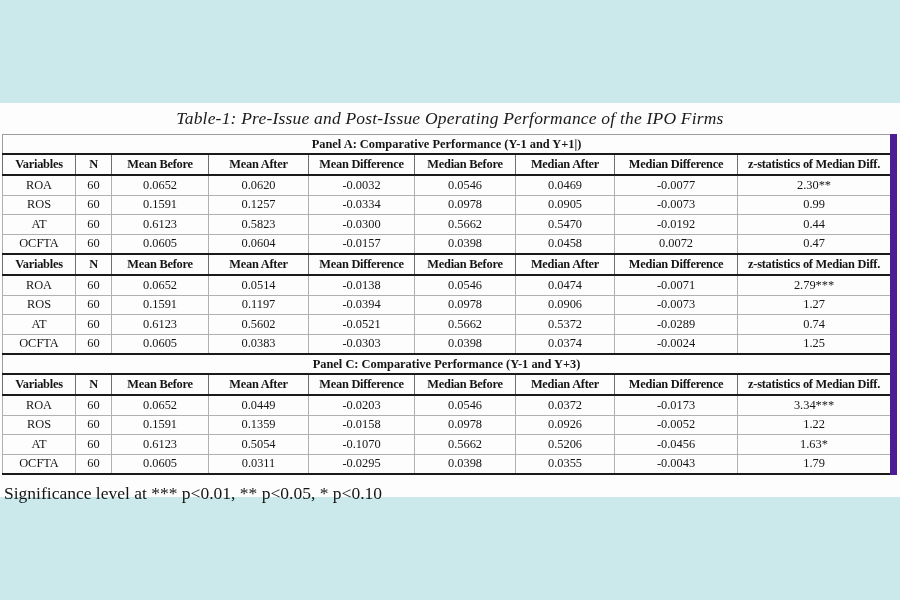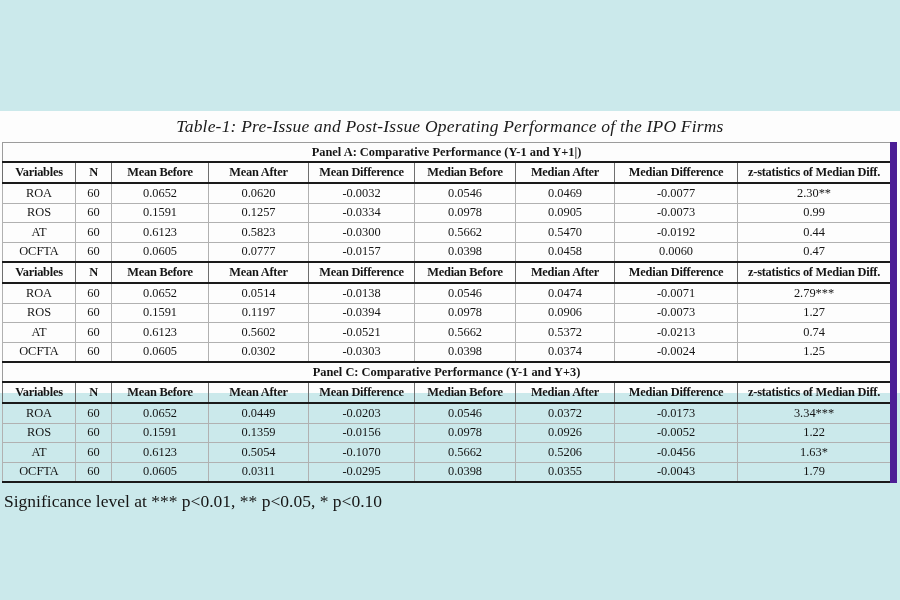--- a/index.html
+++ b/index.html
@@ -2,22 +2,22 @@
 <html><head>
 <meta charset="utf-8">
 <style>
   html, body { margin: 0; padding: 0; }
   body {
     width: 900px; height: 600px; position: relative;
     font-family: "Liberation Serif", serif;
     overflow: hidden;
   }
   .paper-band {
-    position: absolute; left: 0; top: 111px;
-    width: 900px; height: 282px;
+    position: absolute; left: 0; top: 103px;
+    width: 900px; height: 394px;
     background: #fdfdfd;
   }
   .doc-title {
     margin: 0; padding-top: 5px;
     text-align: center;
     font-style: italic; font-weight: normal;
     font-size: 17.5px; color: #1b1b1b;
     letter-spacing: 0.2px;
   }
   table.perf {
@@ -122,25 +122,25 @@
           <td>-0.0300</td>
           <td>0.5662</td>
           <td>0.5470</td>
           <td>-0.0192</td>
           <td>0.44</td>
         </tr>
         <tr class="data-row last">
           <td>OCFTA</td>
           <td>60</td>
           <td>0.0605</td>
-          <td>0.0777</td>
+          <td>0.0604</td>
           <td>-0.0157</td>
           <td>0.0398</td>
           <td>0.0458</td>
-          <td>0.0060</td>
+          <td>0.0072</td>
           <td>0.47</td>
         </tr>
       </tbody>
       <tbody class="">
         <tr class="col-header-row">
           <th>Variables</th>
           <th>N</th>
           <th>Mean Before</th>
           <th>Mean After</th>
           <th>Mean Difference</th>
@@ -172,28 +172,28 @@
           <td>1.27</td>
         </tr>
         <tr class="data-row">
           <td>AT</td>
           <td>60</td>
           <td>0.6123</td>
           <td>0.5602</td>
           <td>-0.0521</td>
           <td>0.5662</td>
           <td>0.5372</td>
-          <td>-0.0213</td>
+          <td>-0.0289</td>
           <td>0.74</td>
         </tr>
         <tr class="data-row last">
           <td>OCFTA</td>
           <td>60</td>
           <td>0.0605</td>
-          <td>0.0302</td>
+          <td>0.0383</td>
           <td>-0.0303</td>
           <td>0.0398</td>
           <td>0.0374</td>
           <td>-0.0024</td>
           <td>1.25</td>
         </tr>
       </tbody>
       <tbody class="">
         <tr>
           <td colspan="9" class="panel-title">Panel C: Comparative Performance (Y-1 and Y+3)</td>
@@ -218,21 +218,21 @@
           <td>0.0546</td>
           <td>0.0372</td>
           <td>-0.0173</td>
           <td>3.34***</td>
         </tr>
         <tr class="data-row">
           <td>ROS</td>
           <td>60</td>
           <td>0.1591</td>
           <td>0.1359</td>
-          <td>-0.0156</td>
+          <td>-0.0158</td>
           <td>0.0978</td>
           <td>0.0926</td>
           <td>-0.0052</td>
           <td>1.22</td>
         </tr>
         <tr class="data-row">
           <td>AT</td>
           <td>60</td>
           <td>0.6123</td>
           <td>0.5054</td>

